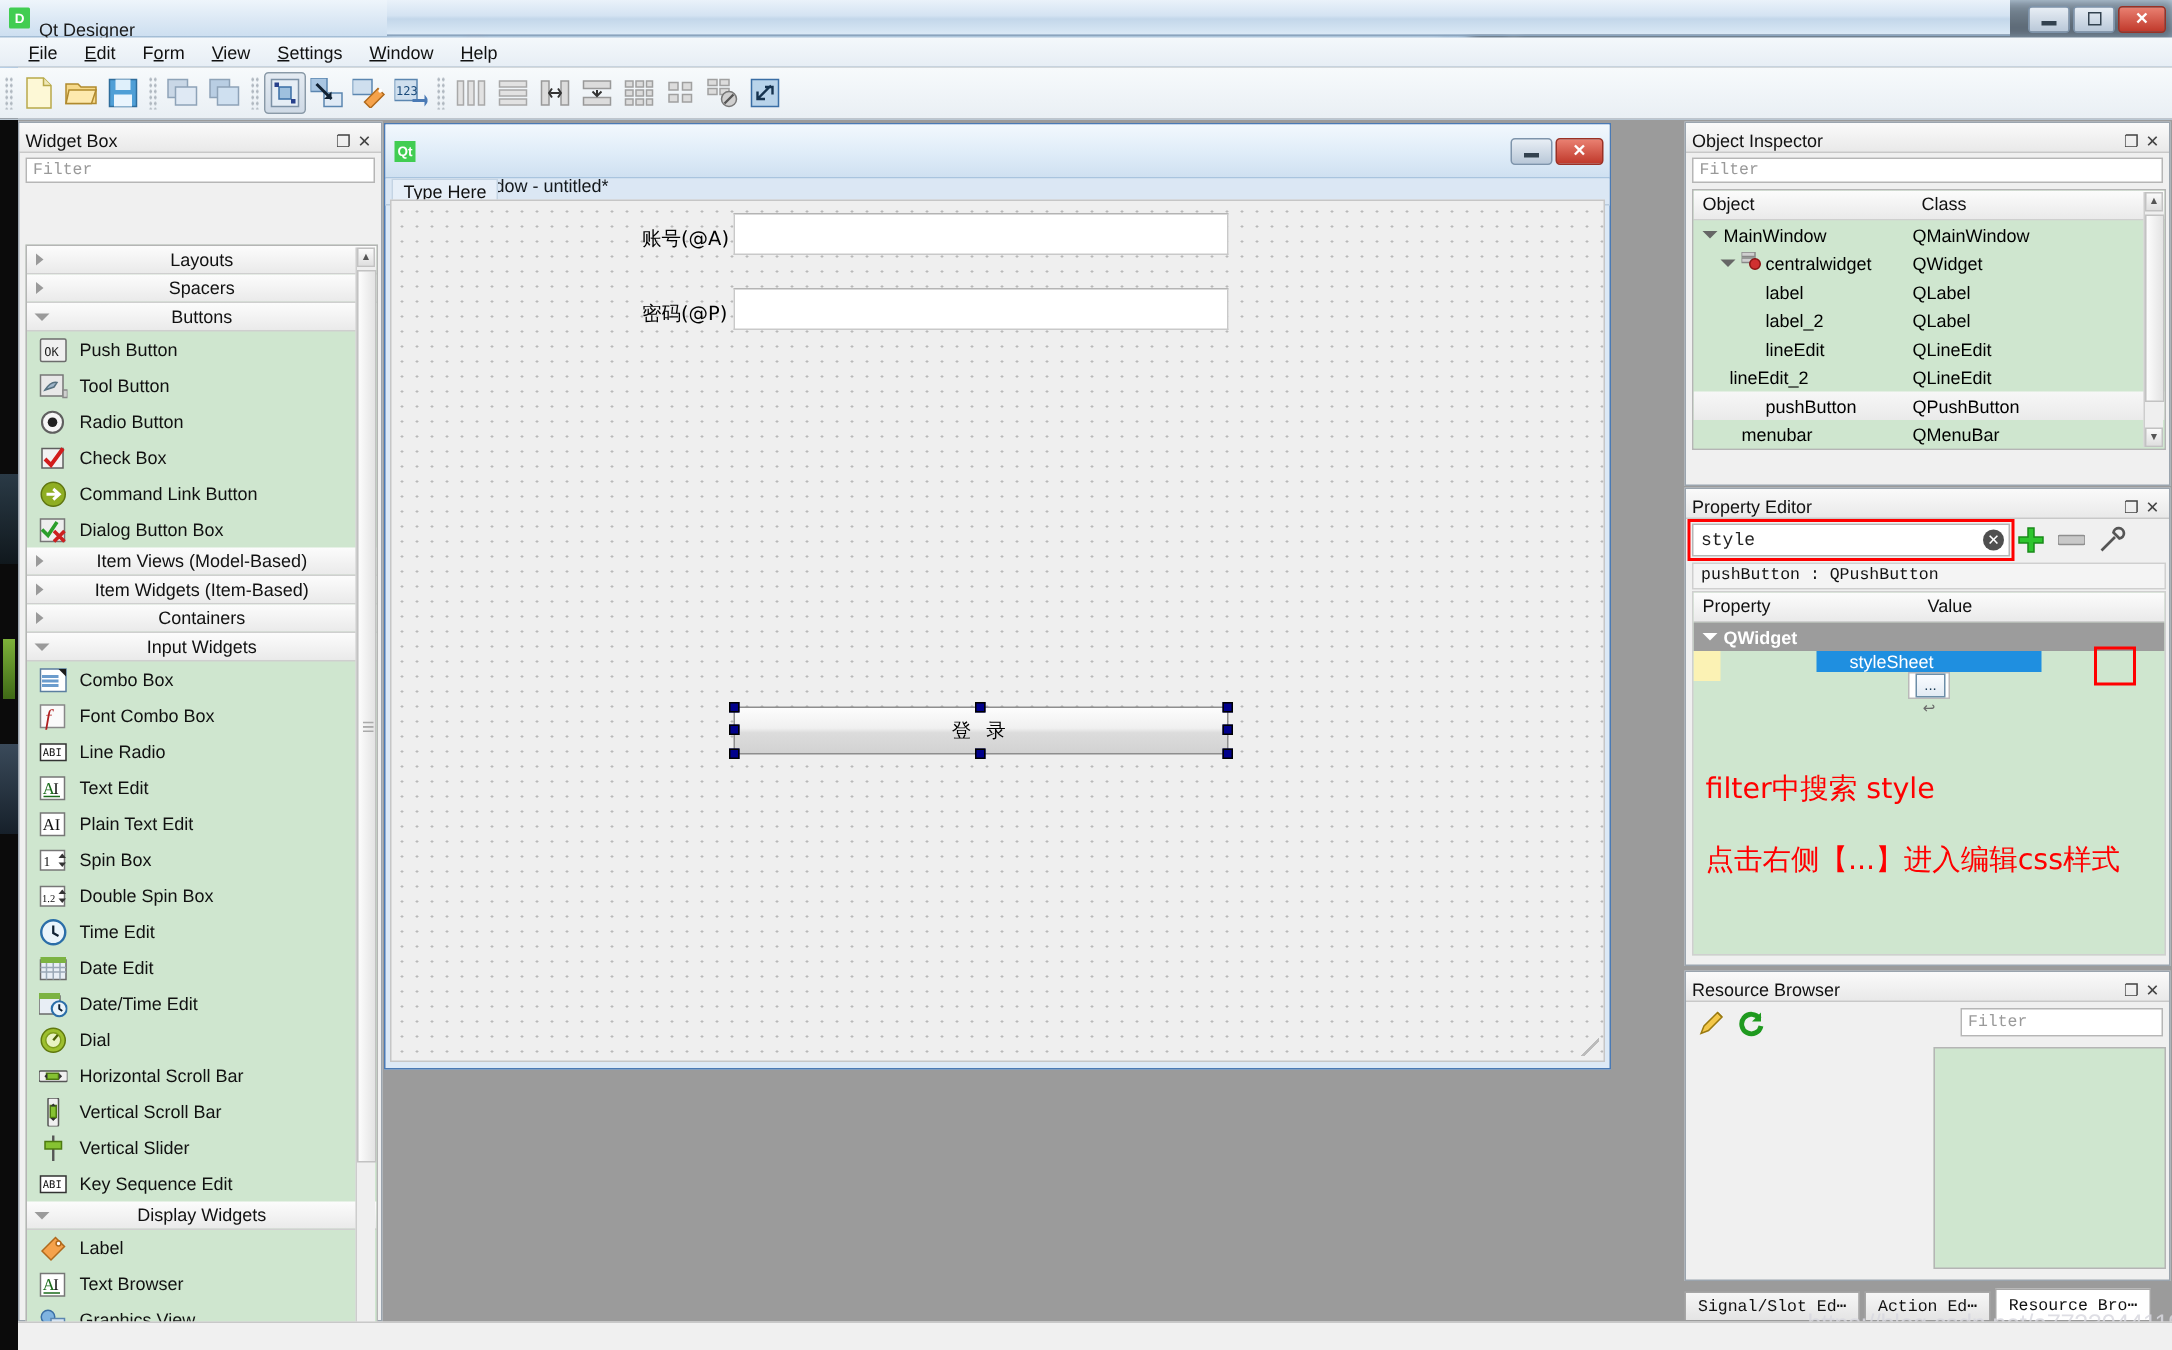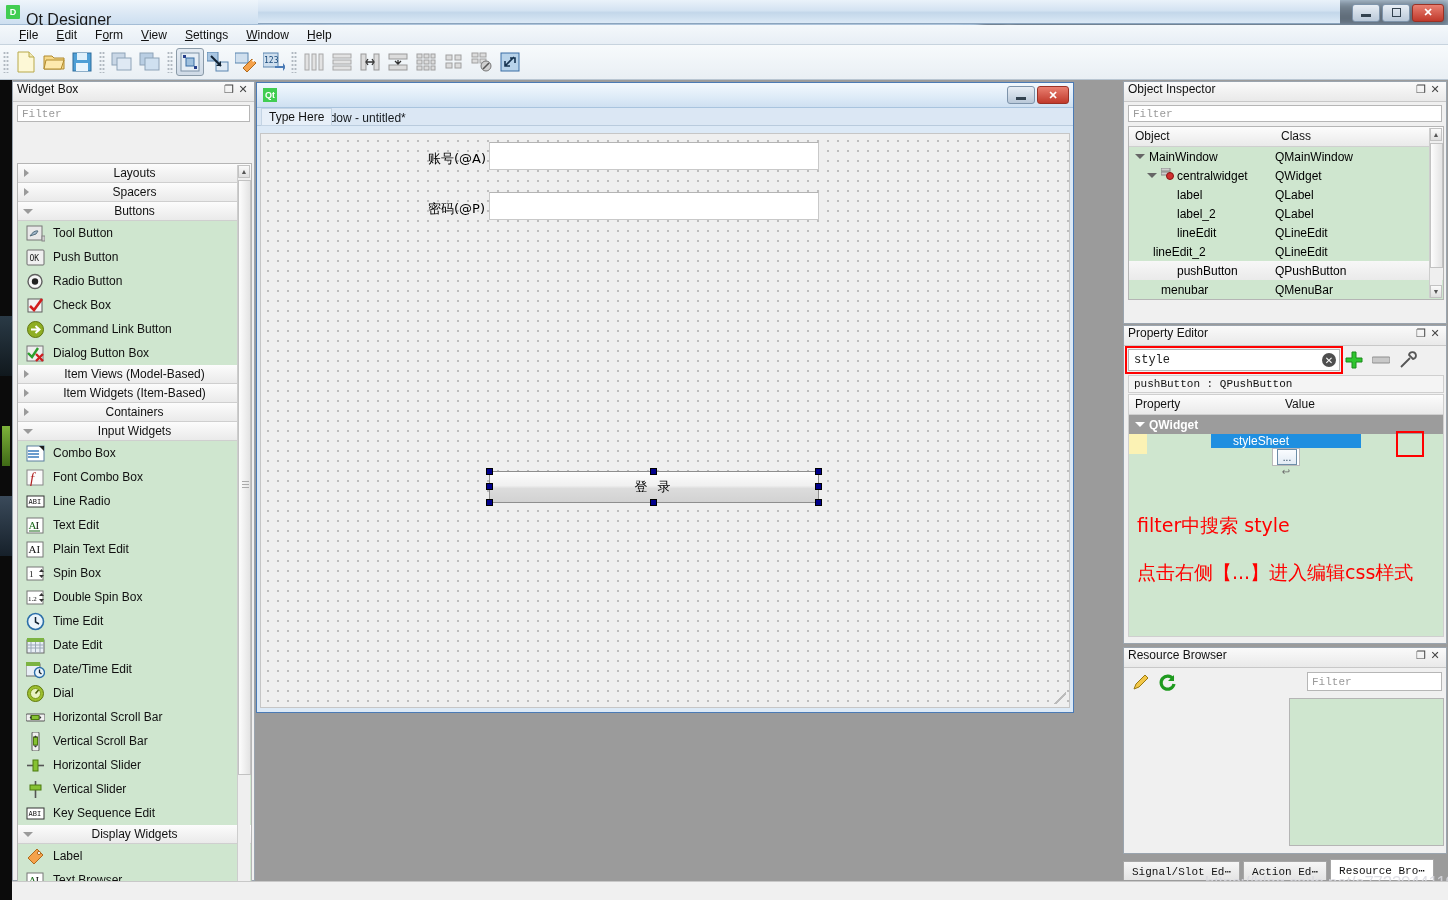--- a/index.html
+++ b/index.html
@@ -73,21 +73,21 @@
     position:absolute;right:0;top:0;height:25px;width:120px;
     display:flex;align-items:center;justify-content:flex-end;
     padding-right:4px;
   }
   .qtlogo {
     width:14px;height:14px;margin:0 6px 0 6px;
     background:#41cd52; color:#fff; font-size:9px; font-weight:bold;
     display:flex;align-items:center;justify-content:center;
     border-radius:1px;
   }
-  #apptitle { font-size:16px; color:#1a1a1a;margin-top:16px; }
+  #apptitle { font-size:12px; color:#1a1a1a;margin-top:16px; }
   .winbtn {
     width:28px;height:18px;margin-left:2px;
     border:1px solid #7e94ab; border-radius:3px;
     background:linear-gradient(180deg,#e8eef5,#b9c8d8);
     display:flex;align-items:center;justify-content:center;
     font-size:11px;color:#2a3a4a;
   }
   .winbtn.close {
     background:linear-gradient(180deg,#e98071,#c0392b);
     border-color:#9a3125; color:#fff; font-weight:bold; width:32px;
@@ -118,21 +118,21 @@
   .tbbtn{width:28px;height:28px;display:flex;align-items:center;justify-content:center;position:relative;}
   .tbbtn.sel{border:1px solid #8a9aa8;border-radius:3px;background:linear-gradient(180deg,#e4ebf2,#cfdae6);}
 
   
   #widgetbox {
     position:absolute; left:12px; top:81px; width:243px; height:800px;
     background:#f0f0f0; border:1px solid #9aa4ae;
   }
   .dock-title {
     height:20px; background:linear-gradient(180deg,#fafafa,#e9e9e9);
-    display:flex;align-items:flex-start; padding:0 4px;
+    display:flex;align-items:flex-end; padding:0 4px;
     border-bottom:1px solid #c8c8c8;
     font-size:12px;color:#111;
   }
   .dock-title .sp{flex:1;}
   .dock-ico{width:14px;height:14px;display:flex;align-items:center;justify-content:center;
     font-size:11px;color:#444;}
   .filterbox {
     margin:3px 4px; height:17px; background:#fff; border:1px solid #b6b6b6;
     font-family:"Liberation Mono",monospace; font-size:11px;
     color:#9a9a9a; padding:1px 4px; display:flex;align-items:center;
@@ -168,21 +168,21 @@
     background:linear-gradient(90deg,#fdfdfd,#e3e3e3);border:1px solid #c2c2c2;}
   #wb-scroll .grip{position:absolute;top:300px;left:3px;width:7px;height:7px;
     background-image:linear-gradient(#aaa 1px,transparent 1px);background-size:3px 3px;}
 
   
   #formwin{
     position:absolute;left:256px;top:82px;width:818px;height:631px;
     border:1px solid #4a7ab5; background:#dce9f6;
   }
   #form-title{
-    height:25px;background:linear-gradient(180deg,#f2f8fd 0%,#dfecf8 55%,#cfe0f1 100%);
+    height:36px;background:linear-gradient(180deg,#f2f8fd 0%,#dfecf8 55%,#cfe0f1 100%);
     display:flex;align-items:center;padding-left:6px;
     border-bottom:1px solid #a9c4de;
     justify-content:center;
   }
   #form-title .logo{width:14px;height:14px;background:#41cd52;color:#fff;font-size:9px;
     display:flex;align-items:center;justify-content:center;margin-right:6px;font-weight:bold;}
   #form-title .t{font-size:12px;color:#14181c;margin-top:46px;}
   #form-title .btns{margin-left:auto;display:flex;padding-right:4px;}
   #form-menubar{
     height:18px;background:#dbe7f4;border-bottom:1px solid #b9cbdd;
@@ -482,35 +482,35 @@
         <span>Spacers</span>
       </div>
 
       <div class="cat">
         <span class="arrow open"></span>
         <span>Buttons</span>
       </div>
       <div class="wrow">
         <span class="wico">
           <svg width="19" height="19">
+              <rect x="1" y="2" width="17" height="15" rx="1" fill="#f0f0f0" stroke="#6c6c6c"></rect>
+              <text x="3.5" y="13" font-size="8" font-family="monospace" fill="#222">OK</text>
+            </svg>
+        </span>
+        <span>Push Button</span>
+      </div>
+      <div class="wrow">
+        <span class="wico">
+          <svg width="19" height="19">
               <rect x="1" y="2" width="15" height="14" fill="#e8e8e8" stroke="#777"></rect>
               <path d="M4 12 q4 -6 8 -5 l-2 3 z" fill="#9fb5c9" stroke="#56707f"></path>
               <rect x="16" y="12" width="3" height="5" fill="#cfcfcf" stroke="#888"></rect>
             </svg>
         </span>
         <span>Tool Button</span>
-      </div>
-      <div class="wrow">
-        <span class="wico">
-          <svg width="19" height="19">
-              <rect x="1" y="2" width="17" height="15" rx="1" fill="#f0f0f0" stroke="#6c6c6c"></rect>
-              <text x="3.5" y="13" font-size="8" font-family="monospace" fill="#222">OK</text>
-            </svg>
-        </span>
-        <span>Push Button</span>
       </div>
       <div class="wrow">
         <span class="wico">
           <svg width="19" height="19">
               <circle cx="9" cy="9.5" r="7" fill="#f5f5f5" stroke="#5f5f5f" stroke-width="1.4"></circle>
               <circle cx="9" cy="9.5" r="3.2" fill="#202020"></circle>
             </svg>
         </span>
         <span>Radio Button</span>
       </div>
@@ -685,29 +685,20 @@
       </div>
       <div class="wrow">
         <span class="wico">
           <svg width="19" height="19">
               <rect x="6" y="0" width="7" height="19" rx="1" fill="#f0f0f0" stroke="#555"></rect>
               <rect x="7.5" y="5" width="4" height="8" fill="#86c232" stroke="#4d7a10"></rect>
               <path d="M9.5 3.6 l-2 2 h4z M9.5 15.4 l-2 -2 h4z" fill="#333"></path>
             </svg>
         </span>
         <span>Vertical Scroll Bar</span>
-      </div>
-      <div class="wrow">
-        <span class="wico">
-          <svg width="19" height="19">
-              <path d="M1 9.5 h17" stroke="#555" stroke-width="1.6"></path>
-              <rect x="7" y="4" width="5" height="11" fill="#86c232" stroke="#4d7a10"></rect>
-            </svg>
-        </span>
-        <span>Horizontal Slider</span>
       </div>
       <div class="wrow">
         <span class="wico">
           <svg width="19" height="19">
               <path d="M9.5 1 v17" stroke="#555" stroke-width="1.6"></path>
               <rect x="4" y="5" width="11" height="5" fill="#86c232" stroke="#4d7a10"></rect>
             </svg>
         </span>
         <span>Vertical Slider</span>
       </div>

